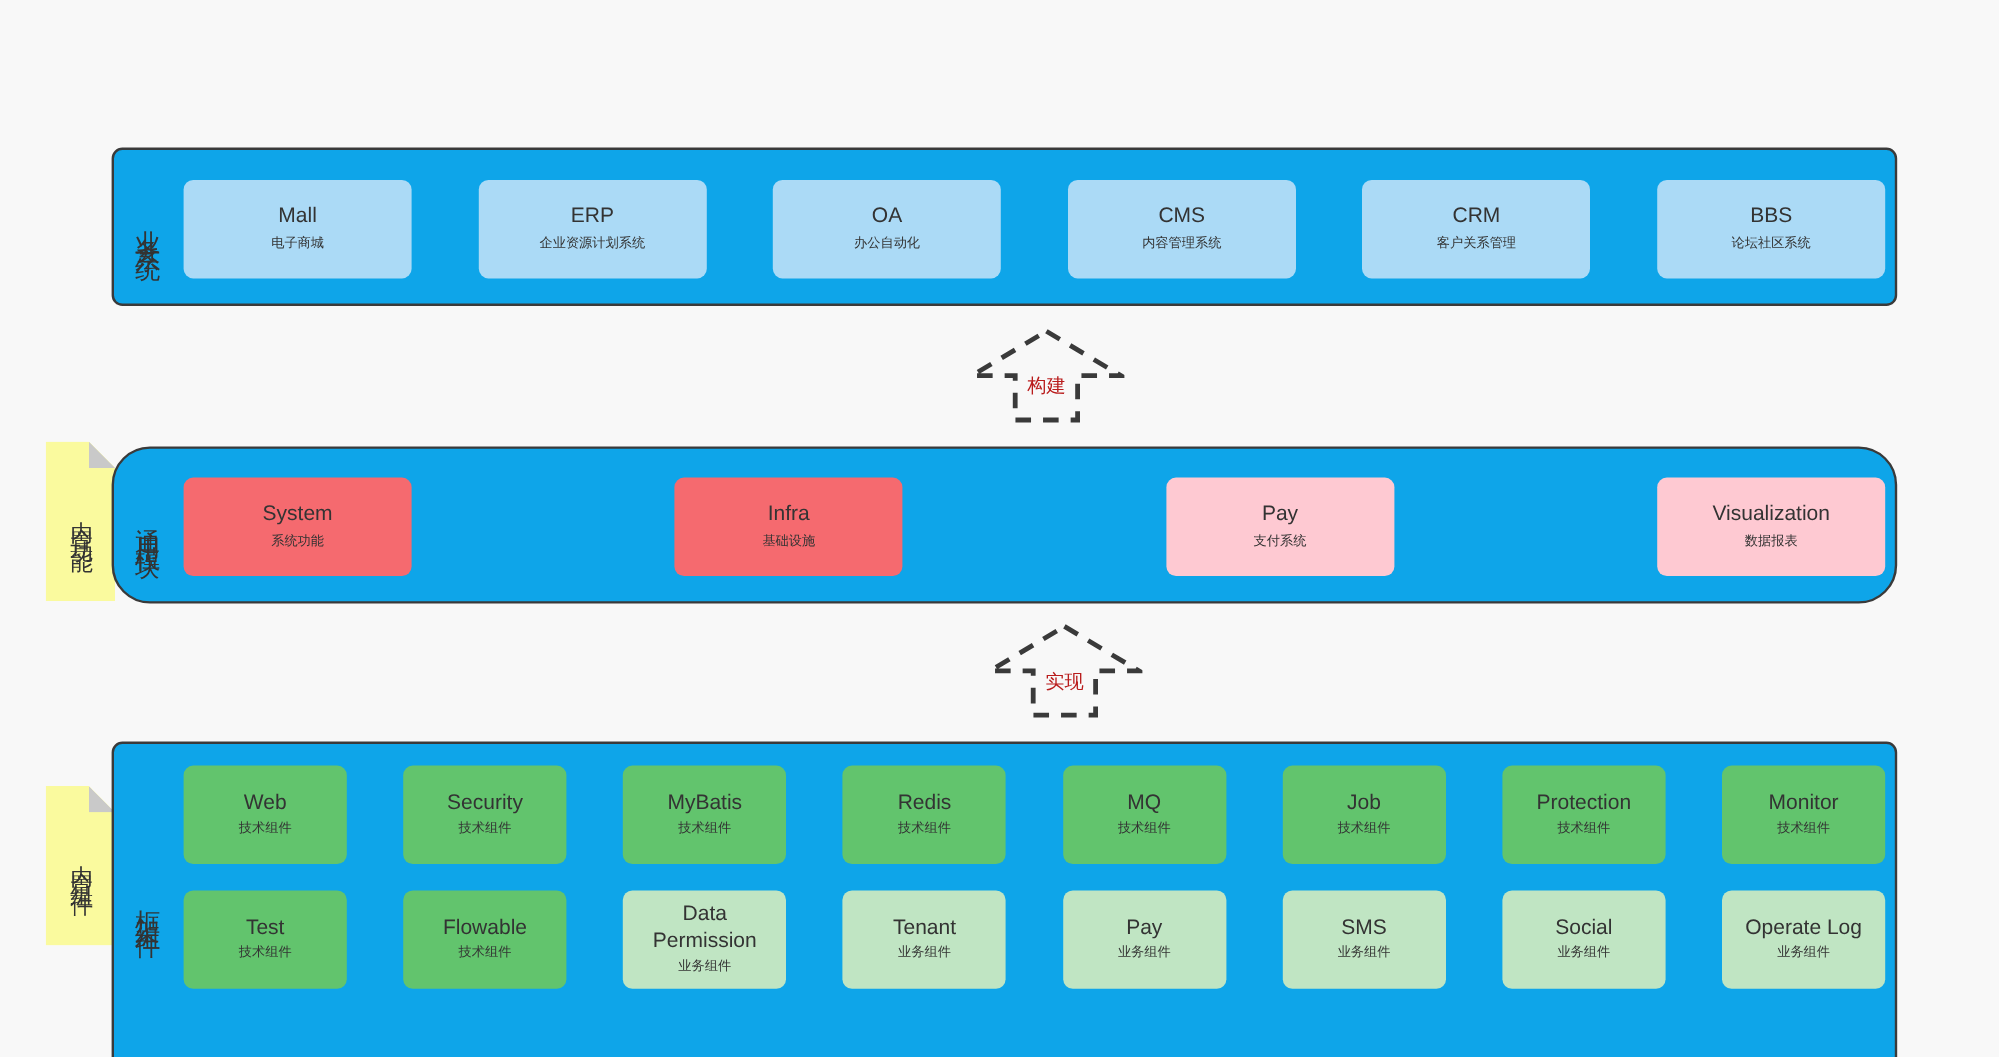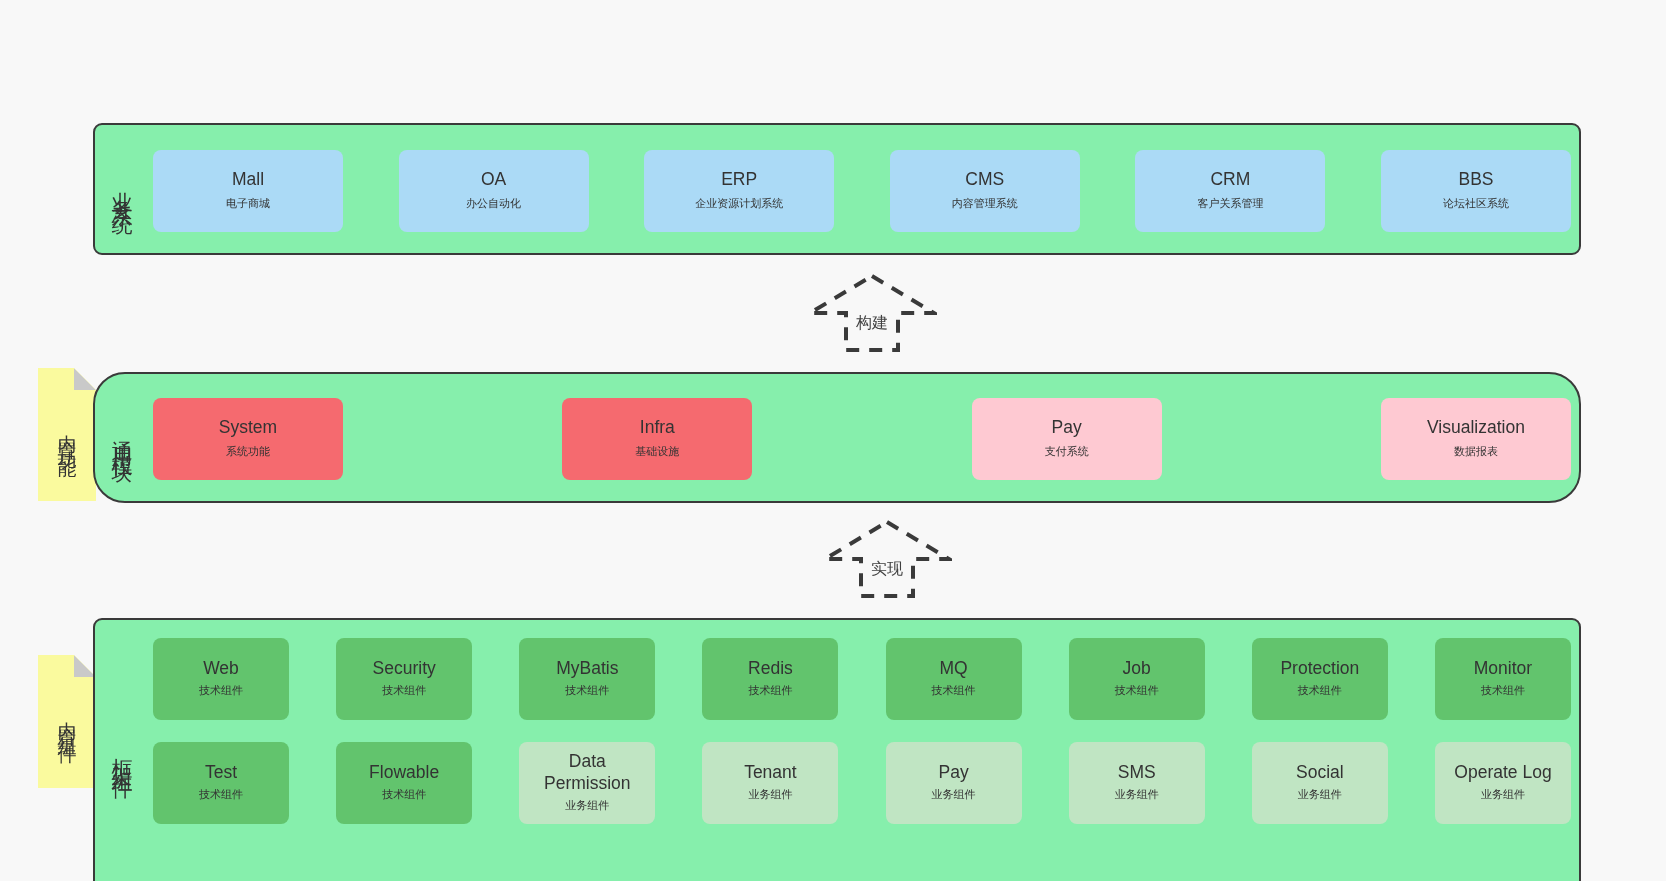--- a/index.html
+++ b/index.html
@@ -10,21 +10,21 @@
     color: #333;
     position: relative;
     overflow: hidden;
   }
 
   
   .panel {
     position: absolute;
     left: 93px;
     width: 1488px;
-    background: #86efac;
+    background: #0ea5e9;
     border: 2px solid #3a3a3a;
     border-radius: 9px;
     box-sizing: border-box;
     z-index: 1;
   }
   #panel-business   { top: 123px; height: 132px; }
   #panel-modules    { top: 372px; height: 131px; border-radius: 32px; }
   #panel-components { top: 618px; height: 273px; }
 
   .panel-label {
@@ -111,21 +111,21 @@
   #arrow-implement { left: 822px; top: 519px; }
   .arrow svg { position: absolute; left: 0; top: 0; }
   .arrow-label {
     position: absolute;
     left: 50%; top: 40px;
     transform: translateX(-50%);
     background: #f8f8f8;
     padding: 0 3px;
     font-size: 16px;
     line-height: 20px;
-    color: #404040;
+    color: #b91c1c;
     white-space: nowrap;
   }
 </style>
 </head>
 <body>
 
 <div class="tag" id="tag-features">
   <span class="tag-text">内置功能</span>
 </div>
 <div class="tag" id="tag-components">
@@ -133,26 +133,26 @@
 </div>
 
 <section class="panel" id="panel-business">
   <div class="panel-label">业务系统</div>
   <div class="row">
     <div class="box wide blue">
       <div class="box-name">Mall</div>
       <div class="box-sub">电子商城</div>
     </div>
     <div class="box wide blue">
+      <div class="box-name">ERP</div>
+      <div class="box-sub">企业资源计划系统</div>
+    </div>
+    <div class="box wide blue">
       <div class="box-name">OA</div>
       <div class="box-sub">办公自动化</div>
-    </div>
-    <div class="box wide blue">
-      <div class="box-name">ERP</div>
-      <div class="box-sub">企业资源计划系统</div>
     </div>
     <div class="box wide blue">
       <div class="box-name">CMS</div>
       <div class="box-sub">内容管理系统</div>
     </div>
     <div class="box wide blue">
       <div class="box-name">CRM</div>
       <div class="box-sub">客户关系管理</div>
     </div>
     <div class="box wide blue">

